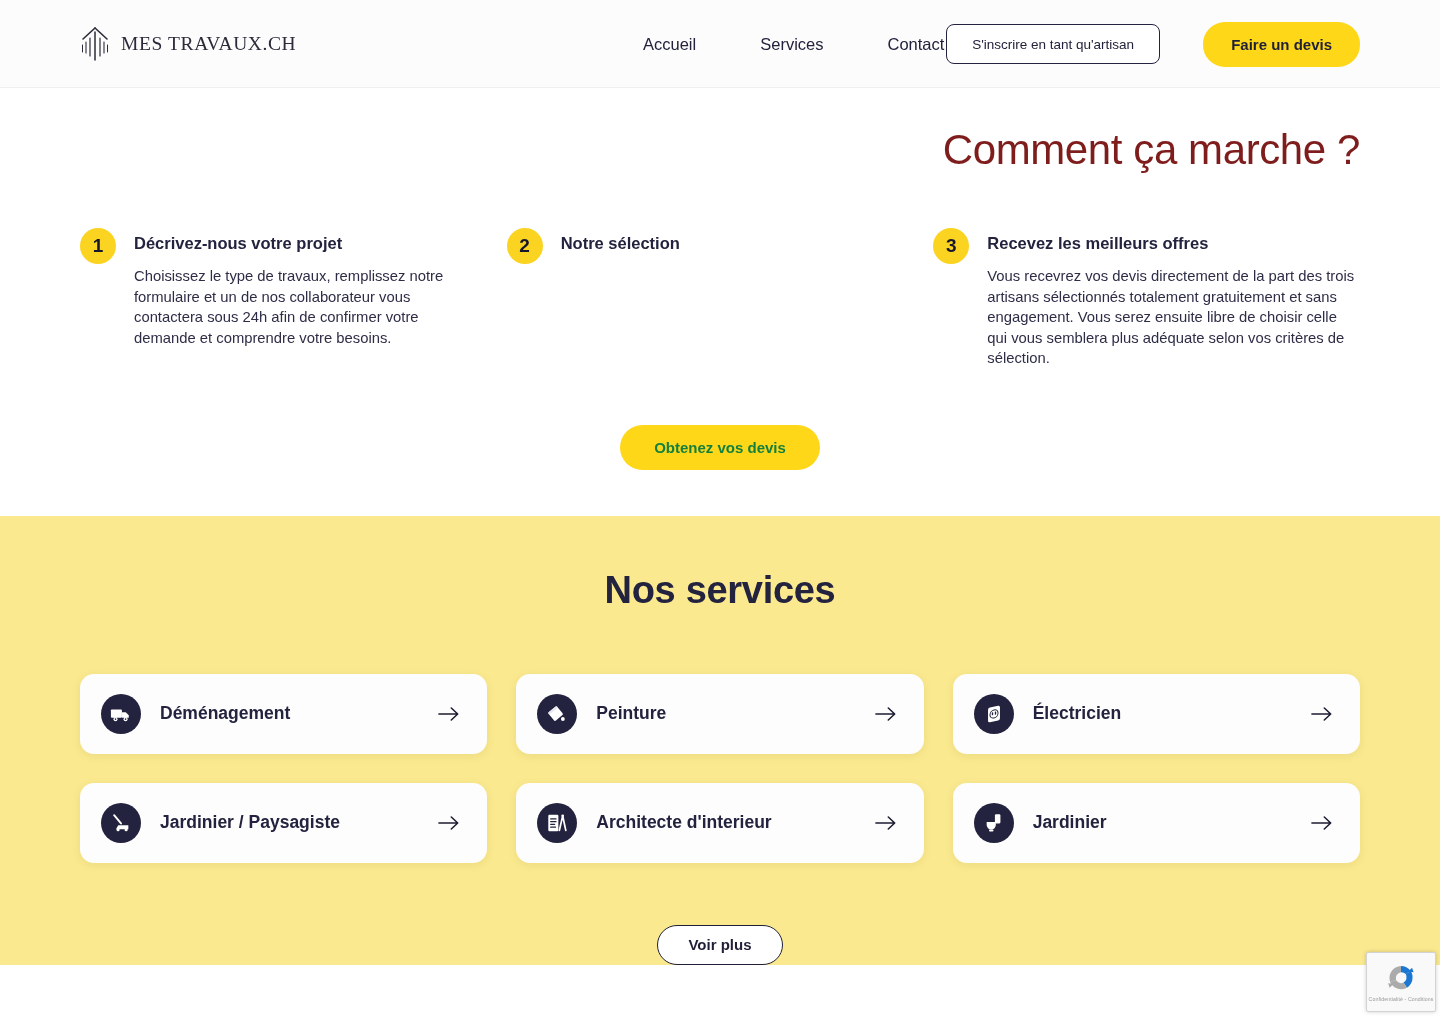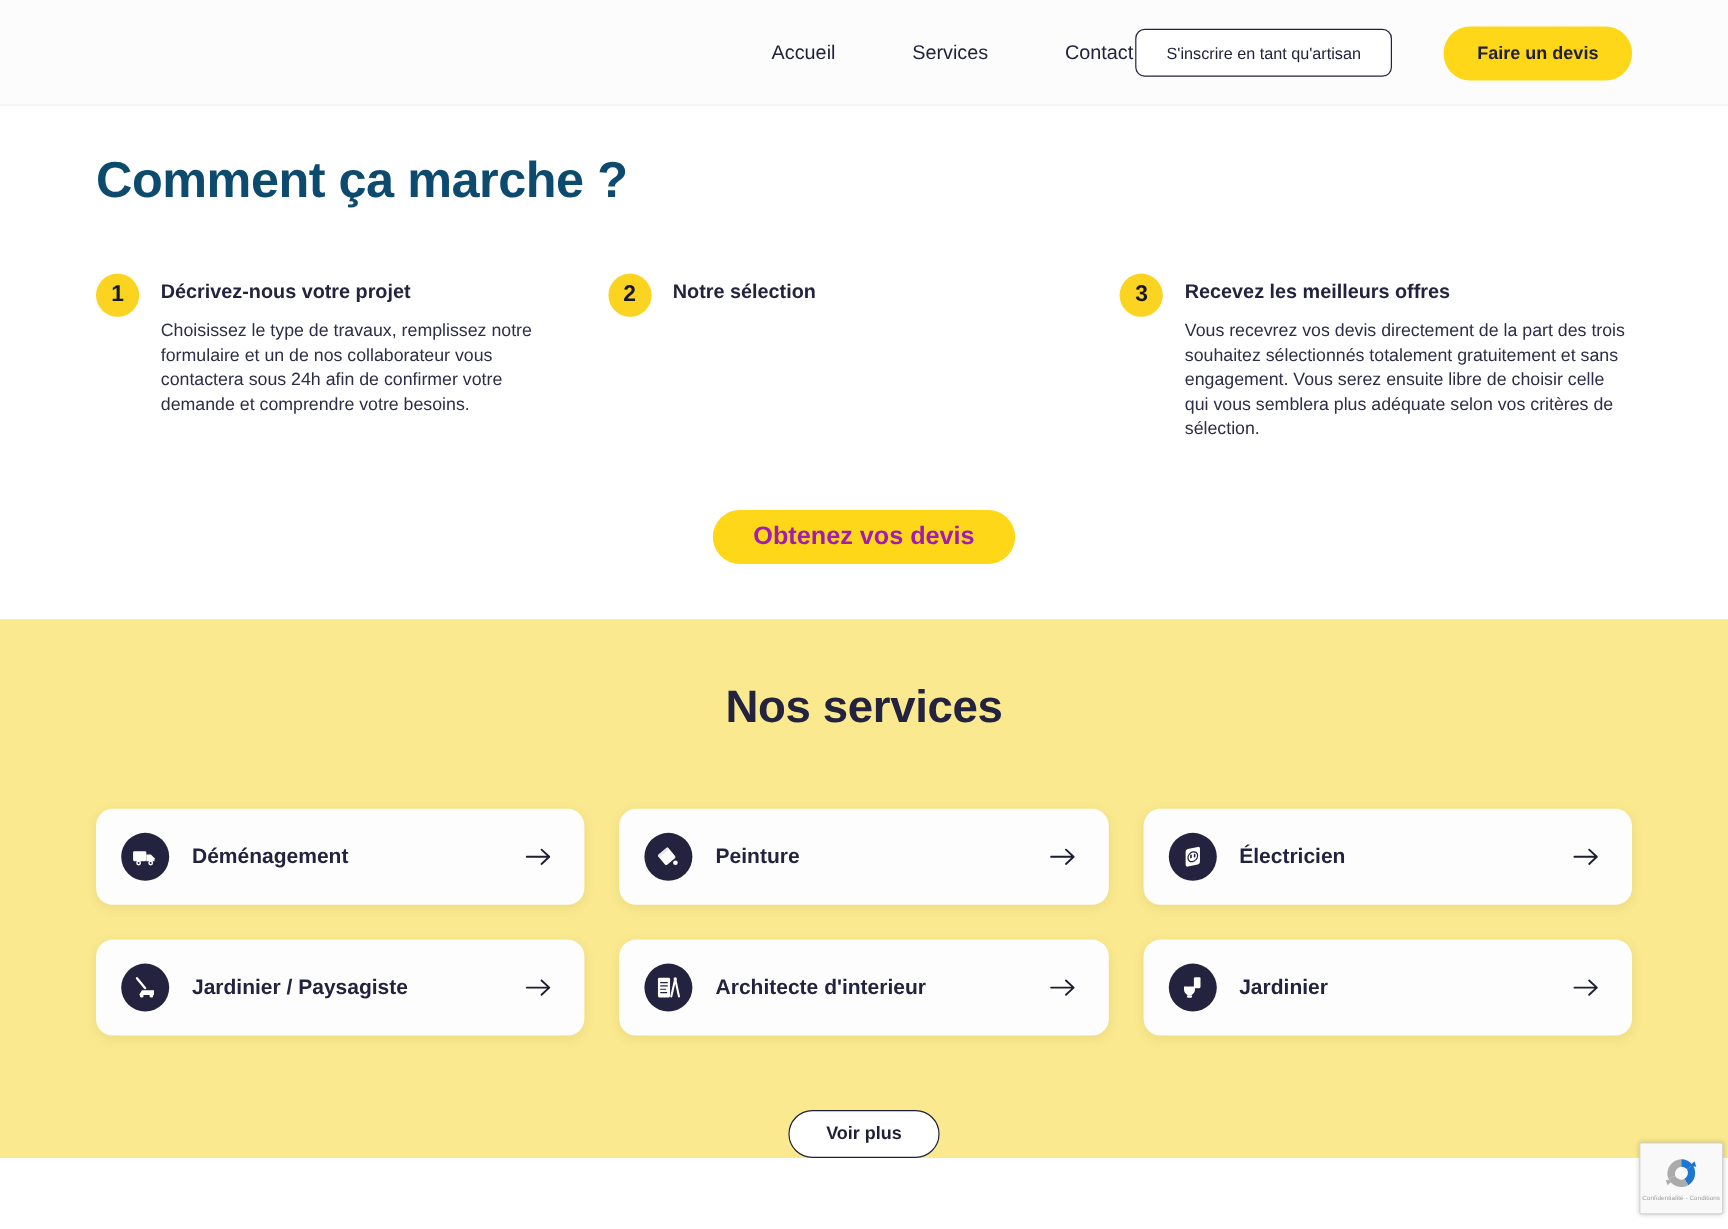--- a/index.html
+++ b/index.html
@@ -105,25 +105,25 @@
     font-family: inherit;
   }
 
   
   .howto {
     background: #FFFFFF;
     padding: 0 80px;
   }
 
   .howto-title {
-    text-align: left;
+    text-align: right;
     font-size: 42px;
-    font-weight: 700;
+    font-weight: 400;
     letter-spacing: -0.4px;
-    color: #0c4a6e;
+    color: #7f1d1d;
     padding-top: 38px;
   }
 
   .howto-sub {
     text-align: center;
     font-size: 16.5px;
     line-height: 24px;
     color: #2C2C46;
     margin-top: 22px;
   }
@@ -178,23 +178,23 @@
     justify-content: center;
     margin-top: 56px;
     padding-bottom: 46px;
   }
   .btn-cta {
     background: #FDD718;
     border: none;
     border-radius: 26px;
     height: 45px;
     padding: 0 34px;
-    font-size: 21px;
+    font-size: 15px;
     font-weight: 700;
-    color: #a21caf;
+    color: #15803d;
     cursor: pointer;
     font-family: inherit;
     display: inline-flex;
     align-items: center;
   }
 
   
   .services {
     background: #FAE98E;
     padding: 0 80px 0;
@@ -300,20 +300,36 @@
     margin-top: 1px;
     letter-spacing: 0.1px;
     white-space: nowrap;
   }
 </style>
 </head>
 <body>
 
 <header class="header">
 
+  <div class="brand">
+    <span class="brand-mark-wrap">
+      <svg class="brand-mark" viewBox="0 0 30 36" fill="none" xmlns="http://www.w3.org/2000/svg">
+        <path d="M15 2 L27 13" stroke="#2B2B3A" stroke-width="1.6" stroke-linecap="round"></path>
+        <path d="M15 2 L3 13" stroke="#2B2B3A" stroke-width="1.6" stroke-linecap="round"></path>
+        <path d="M15 6 L15 34" stroke="#2B2B3A" stroke-width="1.5" stroke-linecap="round"></path>
+        <path d="M10 12 L10 30" stroke="#2B2B3A" stroke-width="1.2" stroke-linecap="round"></path>
+        <path d="M20 12 L20 30" stroke="#2B2B3A" stroke-width="1.2" stroke-linecap="round"></path>
+        <path d="M6 16 L6 27" stroke="#2B2B3A" stroke-width="1.1" stroke-linecap="round"></path>
+        <path d="M24 16 L24 27" stroke="#2B2B3A" stroke-width="1.1" stroke-linecap="round"></path>
+        <path d="M2.5 19 L2.5 26" stroke="#2B2B3A" stroke-width="1" stroke-linecap="round"></path>
+        <path d="M27.5 19 L27.5 26" stroke="#2B2B3A" stroke-width="1" stroke-linecap="round"></path>
+      </svg>
+    </span>
+    <span class="brand-text">MES TRAVAUX.CH</span>
+  </div>
 
   <nav class="nav">
     <a class="nav-link" href="#">Accueil</a>
     <a class="nav-link" href="#">Services</a>
     <a class="nav-link" href="#">Contact</a>
   </nav>
 
   <div class="header-actions">
     <button class="btn-outline">S'inscrire en tant qu'artisan</button>
     <button class="btn-yellow">Faire un devis</button>
@@ -340,21 +356,21 @@
       <div class="step-badge">2</div>
       <div class="step-body">
         <div class="step-title">Notre sélection</div>
       </div>
     </div>
 
     <div class="step">
       <div class="step-badge">3</div>
       <div class="step-body">
         <div class="step-title">Recevez les meilleurs offres</div>
-        <div class="step-text">Vous recevrez vos devis directement de la part des trois souhaitez sélectionnés totalement gratuitement et sans engagement. Vous serez ensuite libre de choisir celle qui vous semblera plus adéquate selon vos critères de sélection.</div>
+        <div class="step-text">Vous recevrez vos devis directement de la part des trois artisans sélectionnés totalement gratuitement et sans engagement. Vous serez ensuite libre de choisir celle qui vous semblera plus adéquate selon vos critères de sélection.</div>
       </div>
     </div>
 
   </div>
 
   <div class="howto-cta-wrap">
     <button class="btn-cta">Obtenez vos devis</button>
   </div>
 
 </section>

